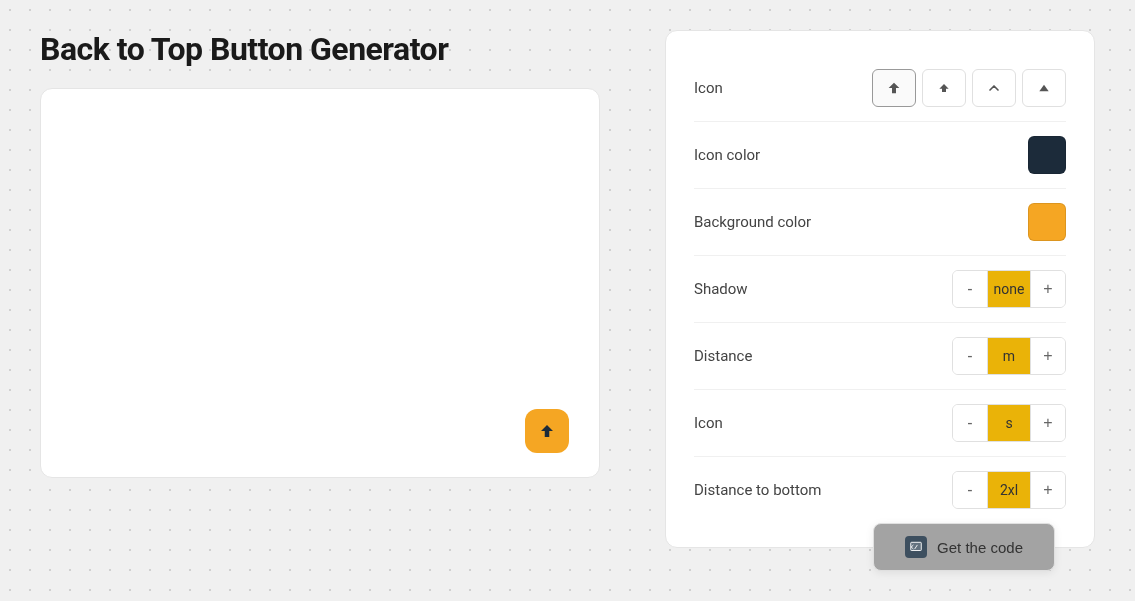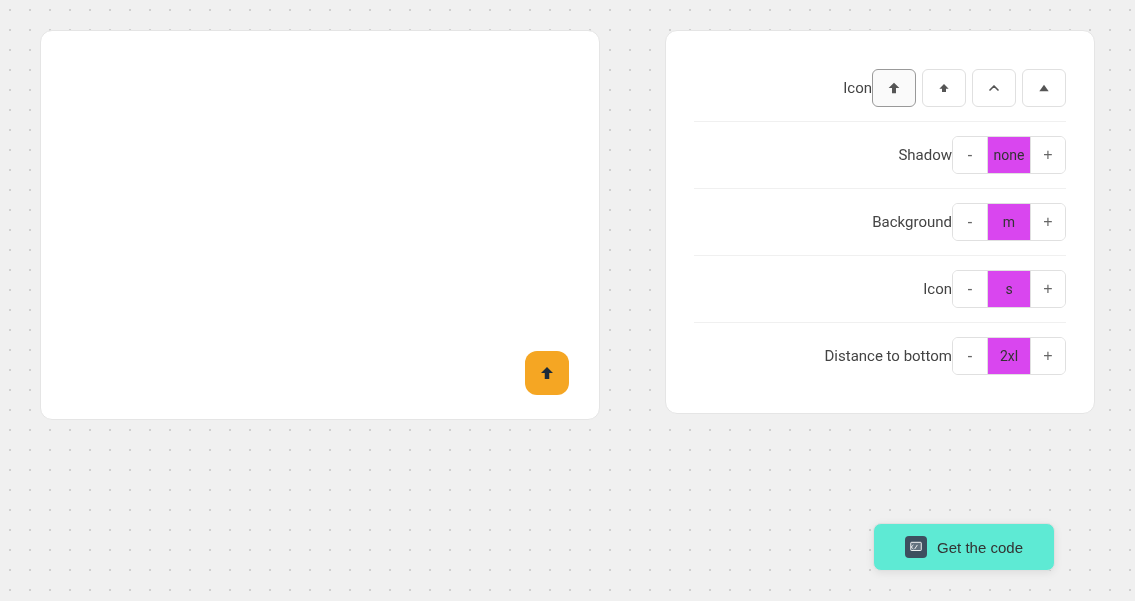--- a/index.html
+++ b/index.html
@@ -69,21 +69,21 @@
       width: 430px;
       border: 1px solid #e5e5e5;
       display: flex;
       flex-direction: column;
       gap: 0;
     }
 
     .control-row {
       display: flex;
       align-items: center;
-      justify-content: flex-end;
+      justify-content: space-between;
       padding: 14px 0;
       border-bottom: 1px solid #f0f0f0;
     }
 
     .control-row:last-child {
       border-bottom: none;
     }
 
     .control-label {
       font-size: 15px;
@@ -150,39 +150,39 @@
       font-size: 16px;
       color: #666;
       display: flex;
       align-items: center;
       justify-content: center;
     }
 
     .stepper-value {
       min-width: 44px;
       height: 36px;
-      background: #d946ef;
+      background: #eab308;
       border-left: 1px solid #e0e0e0;
       border-right: 1px solid #e0e0e0;
       display: flex;
       align-items: center;
       justify-content: center;
       font-size: 14px;
       color: #333;
     }
 
     
     .get-code-container {
       position: fixed;
       bottom: 30px;
       right: 80px;
     }
 
     .get-code-btn {
-      background: #5eead4;
+      background: #a3a3a3;
       border: 1px solid #e0e0e0;
       border-radius: 8px;
       padding: 12px 31px;
       display: flex;
       align-items: center;
       gap: 10px;
       cursor: pointer;
       font-size: 15px;
       color: #333;
       font-weight: 500;
@@ -203,20 +203,21 @@
     .code-icon svg {
       width: 14px;
       height: 14px;
       fill: white;
     }
   </style>
 </head>
 <body>
 
 <div class="left-panel">
+  <h1 class="page-title">Back to Top Button Generator</h1>
   <div class="preview-box">
     <div class="back-to-top-btn">
       <svg viewBox="0 0 24 24" xmlns="http://www.w3.org/2000/svg">
         <path d="M12 4l-8 8h5v8h6v-8h5z"></path>
       </svg>
     </div>
   </div>
 </div>
 
 <div class="right-panel">
@@ -240,33 +241,45 @@
           </svg>
       </button>
       <button class="icon-btn">
         <svg width="16" height="16" viewBox="0 0 24 24" fill="#555">
             <path d="M5 17l7-10 7 10H5z"></path>
           </svg>
       </button>
     </div>
   </div>
 
-
+  <div class="control-row">
+    <span class="control-label">Icon color</span>
+    <div class="control-right">
+      <div class="color-swatch" style="background-color: #1c2b3a;"></div>
+    </div>
+  </div>
+
+  <div class="control-row">
+    <span class="control-label">Background color</span>
+    <div class="control-right">
+      <div class="color-swatch" style="background-color: #f5a623;"></div>
+    </div>
+  </div>
 
   <div class="control-row">
     <span class="control-label">Shadow</span>
     <div class="stepper control-right">
       <button class="stepper-btn">-</button>
       <div class="stepper-value">none</div>
       <button class="stepper-btn">+</button>
     </div>
   </div>
 
   <div class="control-row">
-    <span class="control-label">Background</span>
+    <span class="control-label">Distance</span>
     <div class="stepper control-right">
       <button class="stepper-btn">-</button>
       <div class="stepper-value">m</div>
       <button class="stepper-btn">+</button>
     </div>
   </div>
 
   <div class="control-row">
     <span class="control-label">Icon</span>
     <div class="stepper control-right">

